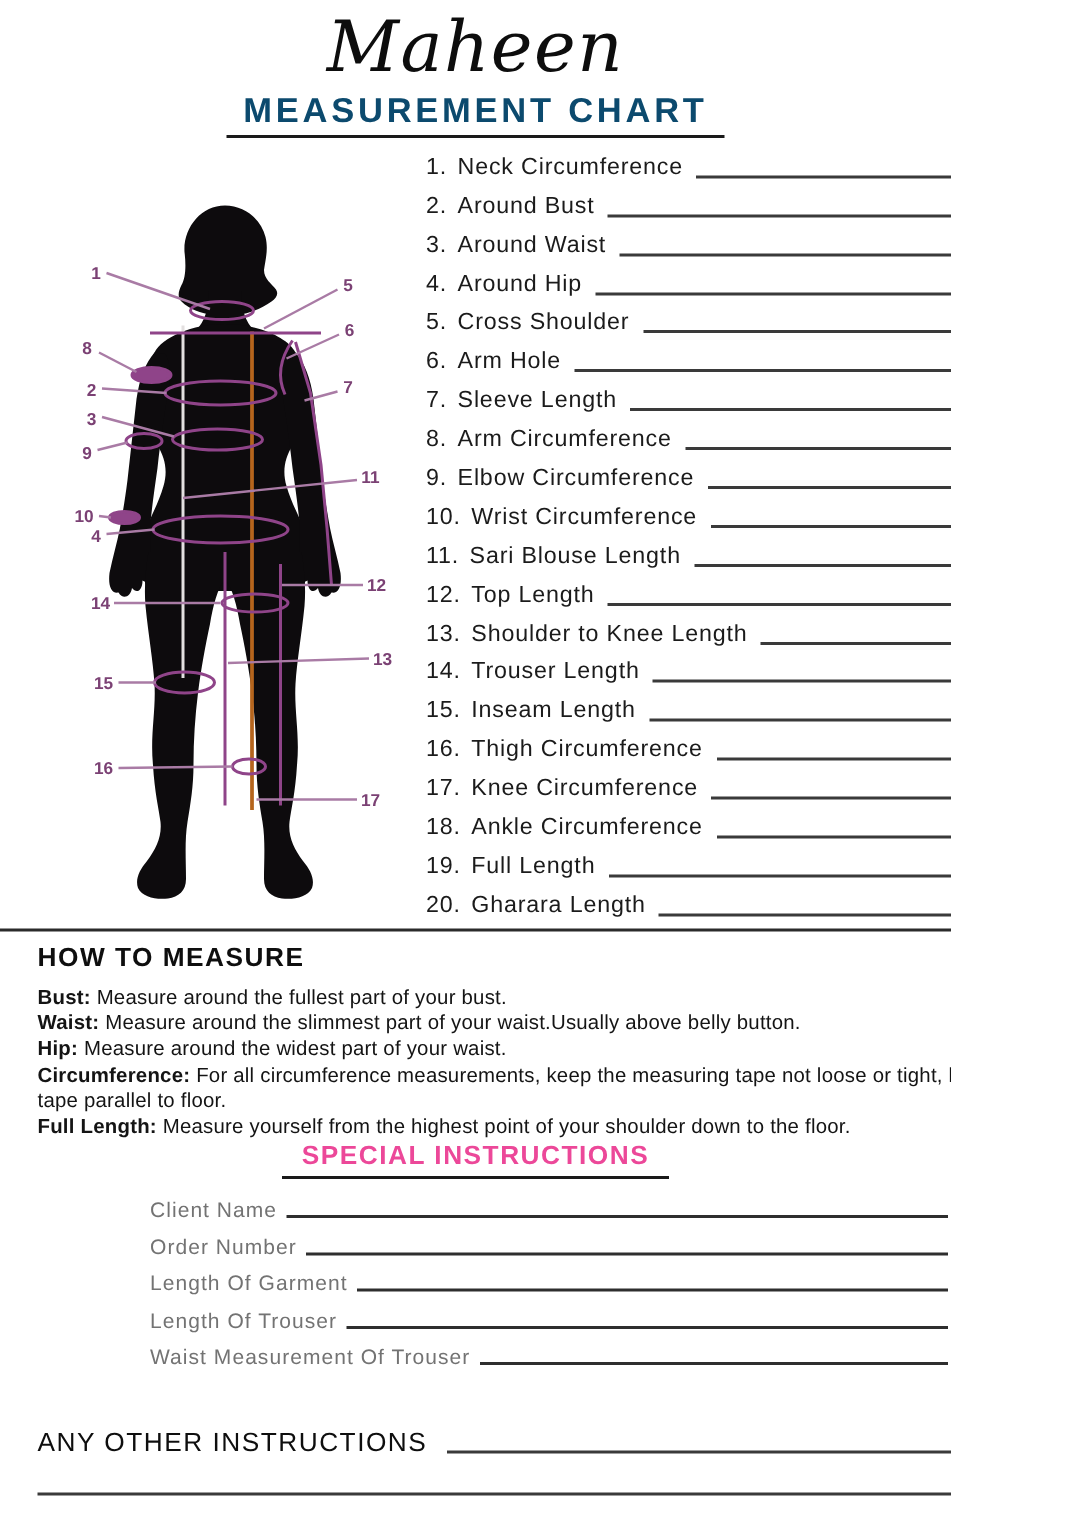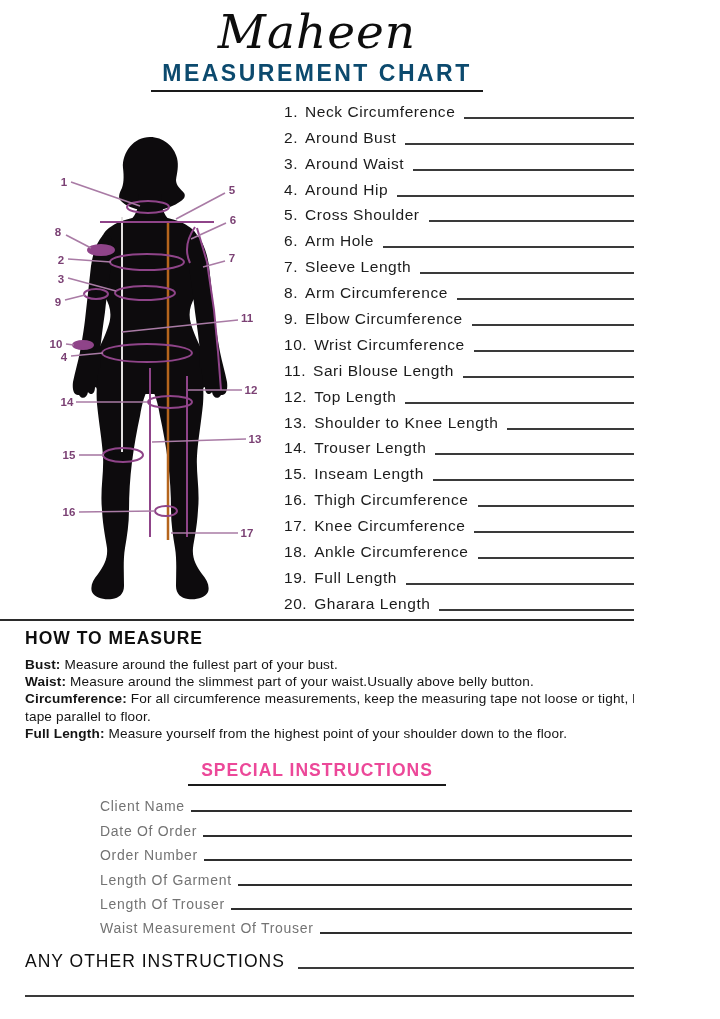--- a/index.html
+++ b/index.html
@@ -252,36 +252,33 @@
       </div>
     </div>
 
   <div class="sep"></div>
 
   <div class="howto">
     <div class="howto-h">HOW TO MEASURE</div>
     <div id="howto-rules">
         <div class="rule"><b>Bust:</b> Measure around the fullest part of your bust.</div>
         <div class="rule"><b>Waist:</b> Measure around the slimmest part of your waist.Usually above belly button.</div>
+        <div class="rule"><b>Hip:</b> Measure around the widest part of your waist.</div>
         <div class="rule"><b>Circumference:</b> For all circumference measurements, keep the measuring tape not loose or tight, keep the tape parallel to floor.</div>
         <div class="rule"><b>Full Length:</b> Measure yourself from the highest point of your shoulder down to the floor.</div>
       </div>
   </div>
 
   <div class="si-h-wrap">
     <span class="si-h">SPECIAL INSTRUCTIONS</span>
   </div>
 
   <div class="fields" id="si-fields">
       <div class="frow">
         <span class="label">Client Name</span>
-        <span class="blank"></span>
-      </div>
-      <div class="frow">
-        <span class="label">Date Of Order</span>
         <span class="blank"></span>
       </div>
       <div class="frow">
         <span class="label">Order Number</span>
         <span class="blank"></span>
       </div>
       <div class="frow">
         <span class="label">Length Of Garment</span>
         <span class="blank"></span>
       </div>

